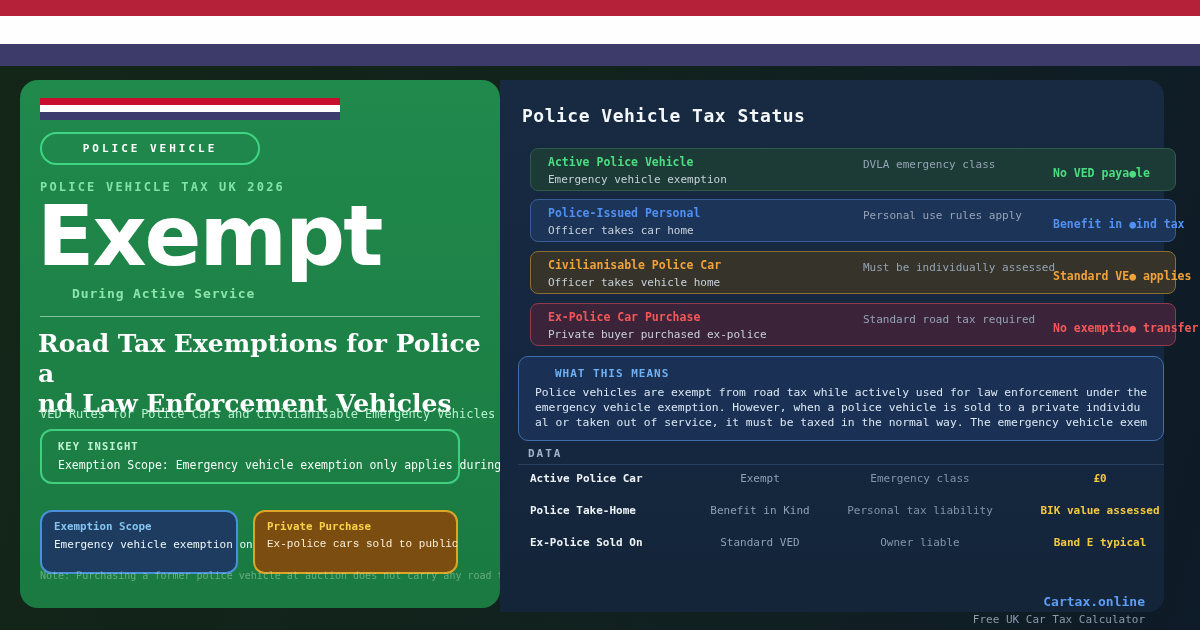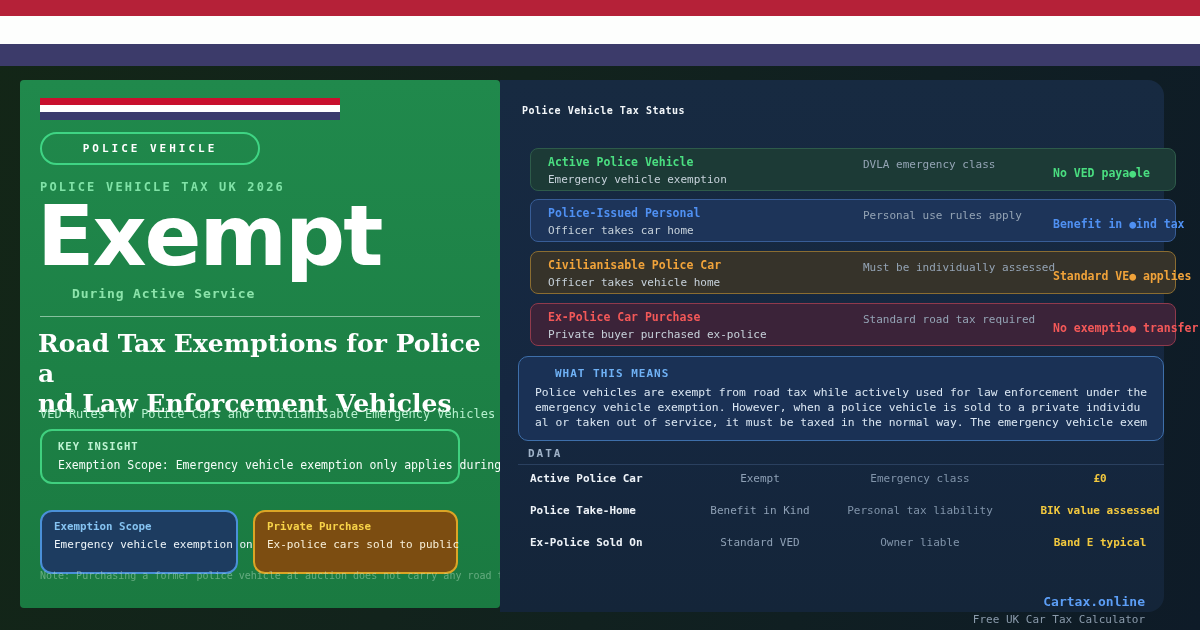--- a/index.html
+++ b/index.html
@@ -9,21 +9,21 @@
             background:linear-gradient(105deg,#132617 0%,#12231c 40%,#0e1b28 100%); }
 
   
   .stripe { position:absolute; left:0; width:1200px; }
   .stripe.red   { top:0;  height:16px; background:#b52138; }
   .stripe.white { top:16px; height:28px; background:#fdfefd; }
   .stripe.blue  { top:44px; height:22px; background:#3c3b6a; }
 
   
   .left-panel { position:absolute; left:20px; top:80px; width:480px; height:528px;
-                border-radius:4px; overflow:hidden;
+                border-radius:18px; overflow:hidden;
                 background:linear-gradient(180deg,#20894c 0%,#1d8146 55%,#1a7a41 100%); }
   .mini-flag { position:absolute; left:20px; top:18px; width:300px; height:22px; }
   .mini-flag .f-red   { position:absolute; top:0; width:300px; height:7px; background:#c8102e; }
   .mini-flag .f-white { position:absolute; top:7px; width:300px; height:7px; background:#ffffff; }
   .mini-flag .f-blue  { position:absolute; top:14px; width:300px; height:8px; background:#3b3b6d; }
   .badge { position:absolute; left:20px; top:52px; width:220px; height:33px;
            border:2px solid #3fd584; border-radius:18px; color:#ffffff;
            font-size:11px; font-weight:bold; letter-spacing:3px; text-align:center;
            line-height:29px; }
   .kicker { position:absolute; left:20px; top:100px; color:#80e3a7;
@@ -49,30 +49,30 @@
   .card { position:absolute; top:430px; height:64px; border-radius:12px; }
   .card .card-title { position:absolute; left:12px; top:8px; font-size:10.8px;
                       font-weight:bold; white-space:nowrap; }
   .card .card-text { position:absolute; left:12px; top:26px; font-size:11px;
                      white-space:nowrap; }
   .card.scope { left:20px; width:198px; background:#1d3c60; border:2px solid #4a90d8; }
   .card.scope .card-title { color:#86c4f2; }
   .card.scope .card-text  { color:#eef5f9; }
   .card.purchase { left:233px; width:205px; background:#7c4d11; border:2px solid #dba525; }
   .card.purchase .card-title { color:#f8d348; }
-  .card.purchase .card-text  { color:#f8f0da; }
+  .card.purchase .card-text  { color:#f8f0da;font-family:Liberation Mono, monospace; }
   .l-note { position:absolute; left:20px; top:490px; color:rgba(200,235,210,0.42);
             font-size:10px; white-space:nowrap; }
 
   
   .right-panel { position:absolute; left:500px; top:80px; width:664px; height:532px;
                  border-radius:0 16px 16px 0;
                  background:linear-gradient(180deg,#172a41 0%,#152740 60%,#142539 100%); }
   .r-header { position:absolute; left:22px; top:25px; color:#f3f7fa;
-              font-size:10px; font-weight:bold; letter-spacing:0.5px;text-align:center; }
+              font-size:18px; font-weight:bold; letter-spacing:0.5px;text-align:center; }
   .status-row { position:absolute; left:18px; width:646px; height:43px;
                 border-radius:8px; border:1px solid;margin-left:12px; }
   .status-row .row-title { position:absolute; left:17px; top:6px; font-size:11.5px;
                            font-weight:bold; white-space:nowrap; }
   .status-row .row-sub { position:absolute; left:17px; top:24px; color:#c7d2db;
                          font-size:11px; white-space:nowrap; }
   .status-row .row-detail { position:absolute; left:332px; top:9px; color:#94a4b5;
                             font-size:11px; white-space:nowrap; }
   .status-row .row-status { position:absolute; left:522px; top:17px; font-size:11.5px;
                             font-weight:bold; white-space:nowrap; }

